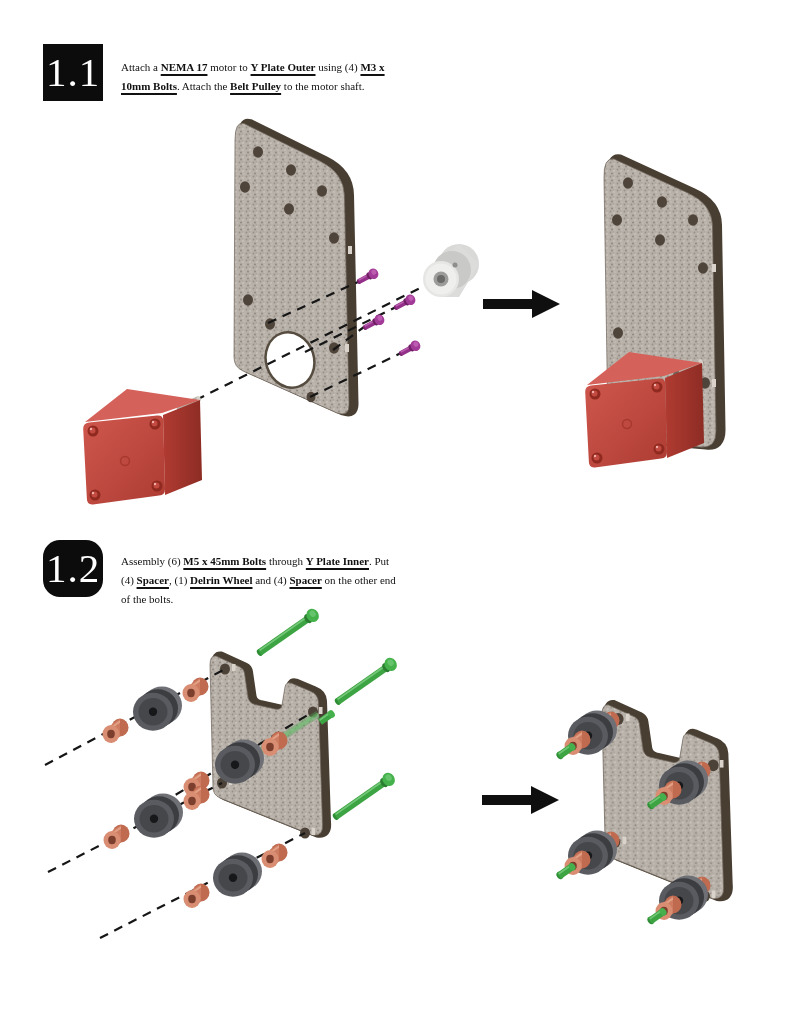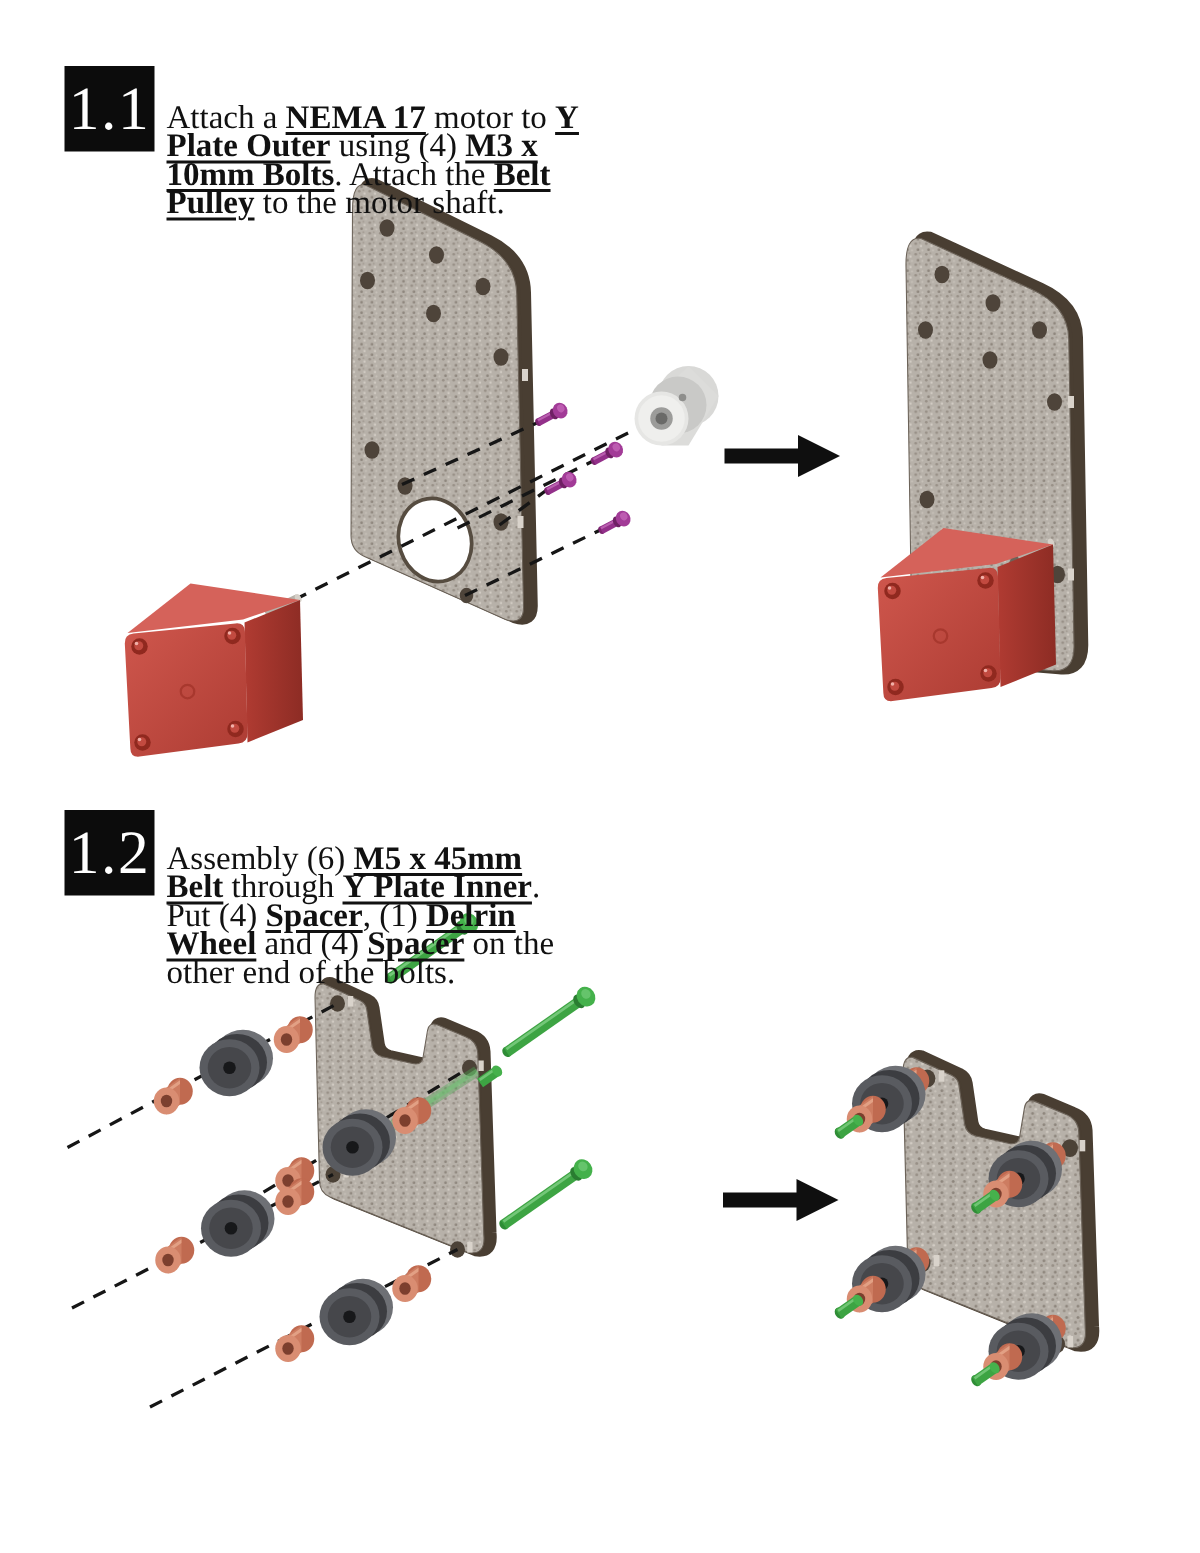--- a/index.html
+++ b/index.html
@@ -2,22 +2,22 @@
 <html><head>
 <meta charset="utf-8">
 <style>
   html,body{margin:0;padding:0;background:#ffffff;}
   .page{position:relative;width:800px;height:978px;background:#ffffff;overflow:hidden;
         font-family:"Liberation Serif",serif;color:#111;}
   .figures{position:absolute;left:0;top:0;z-index:0;}
   .step-num{position:absolute;left:43px;width:60px;height:57px;background:#0c0c0c;color:#ffffff;
             font-size:41px;line-height:1;display:flex;align-items:center;justify-content:center;
             z-index:2;letter-spacing:1px;}
-  #num1{top:44px;} #num2{top:540px;}
-  .step-text{position:absolute;left:111px;width:278px;font-size:22px;line-height:18.9px;z-index:2;}
+  #num1{top:44px;} #num2{top:540px;border-radius:17px;}
+  .step-text{position:absolute;left:121px;width:278px;font-size:11px;line-height:18.9px;z-index:2;}
   #text1{top:47px;} #text2{top:541px;}
   .em{font-weight:700;text-decoration:underline;text-decoration-thickness:1.6px;text-underline-offset:2.5px;}
 </style>
 </head>
 <body>
 
 <div class="page">
 
   <svg class="figures" width="800" height="1035" viewBox="0 0 800 1035">
     <defs>
@@ -268,15 +268,15 @@
         <use href="#wassy" transform="translate(592,853)"></use>
         <use href="#wassy" transform="translate(683,898)"></use>
       </g>
     </g>
   </svg>
 
   <div class="step-num" id="num1">1.1</div>
   <p class="step-text" id="text1"><span>Attach a </span><span class="em">NEMA 17</span><span> motor to </span><span class="em">Y Plate Outer</span><span> using (4) </span><span class="em">M3 x 10mm Bolts</span><span>. Attach the </span><span class="em">Belt Pulley</span><span> to the motor shaft.</span></p>
 
   <div class="step-num" id="num2">1.2</div>
-  <p class="step-text" id="text2"><span>Assembly (6) </span><span class="em">M5 x 45mm Belt</span><span> through </span><span class="em">Y Plate Inner</span><span>. Put (4) </span><span class="em">Spacer</span><span>, (1) </span><span class="em">Delrin Wheel</span><span> and (4) </span><span class="em">Spacer</span><span> on the other end of the bolts.</span></p>
+  <p class="step-text" id="text2"><span>Assembly (6) </span><span class="em">M5 x 45mm Bolts</span><span> through </span><span class="em">Y Plate Inner</span><span>. Put (4) </span><span class="em">Spacer</span><span>, (1) </span><span class="em">Delrin Wheel</span><span> and (4) </span><span class="em">Spacer</span><span> on the other end of the bolts.</span></p>
 
 </div>
 
 </body></html>

